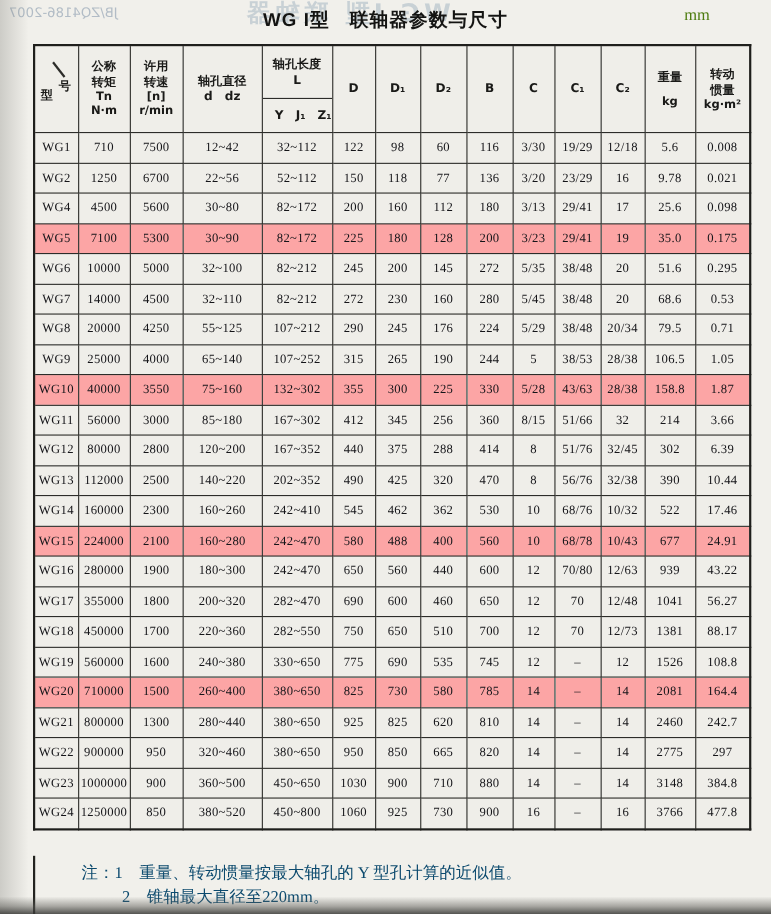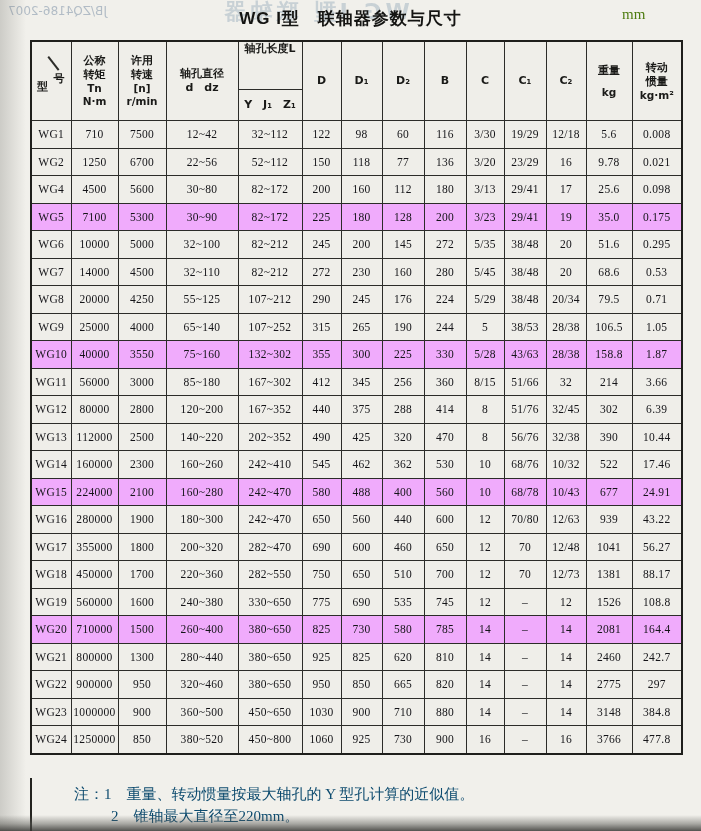--- a/index.html
+++ b/index.html
@@ -39,31 +39,31 @@
 
   table.params{position:absolute;left:30px;top:40px;width:643px;
        border-collapse:collapse;table-layout:fixed;background:#efeee9;
        border:2px solid #1f1f1c;}
   .params th,.params td{border:1px solid #2c2c29;text-align:center;vertical-align:middle;
        padding:0;overflow:hidden;}
   .params thead th{height:78px;font-weight:bold;font-size:11px;line-height:14px;
        font-family:"DejaVu Sans","Liberation Sans",sans-serif;color:#1a1a18;}
   .params td{height:26.5px;font-size:11.5px;font-family:"Liberation Serif","DejaVu Serif",serif;
        color:#141418;letter-spacing:.3px;}
-  .params tr.shaded td{background:#f0abfc;}
+  .params tr.shaded td{background:#fca5a5;}
 
   .hl{display:block;}
   .hl-sm{display:block;font-size:10.5px;line-height:13px;}
   .model-th{position:relative;}
   .model-a{position:absolute;left:5px;top:38px;}
   .model-b{position:absolute;right:6px;top:30px;}
   .model-slash{position:absolute;left:17px;top:14px;width:17px;height:1.5px;background:#2c2c29;
       transform:rotate(52deg);transform-origin:left top;}
-  .bl-top{height:47px;border-bottom:1px solid #2c2c29;display:flex;flex-direction:row;justify-content:center;}
-  .bl-bottom{height:30px;display:flex;align-items:center;justify-content:center;}
+  .bl-top{height:47px;border-bottom:1px solid #2c2c29;display:flex;flex-direction:column;justify-content:center;}
+  .bl-bottom{height:30px;display:flex;align-items:center;justify-content:flex-end;}
 
   .notes{position:absolute;left:74px;top:783px;font-size:15px;line-height:22px;
          font-family:"Liberation Serif","DejaVu Serif",serif;color:#0c4a6e;}
   .note-line2{margin-left:37px;}
 </style>
 </head>
 <body>
 
 <div class="page">
 

